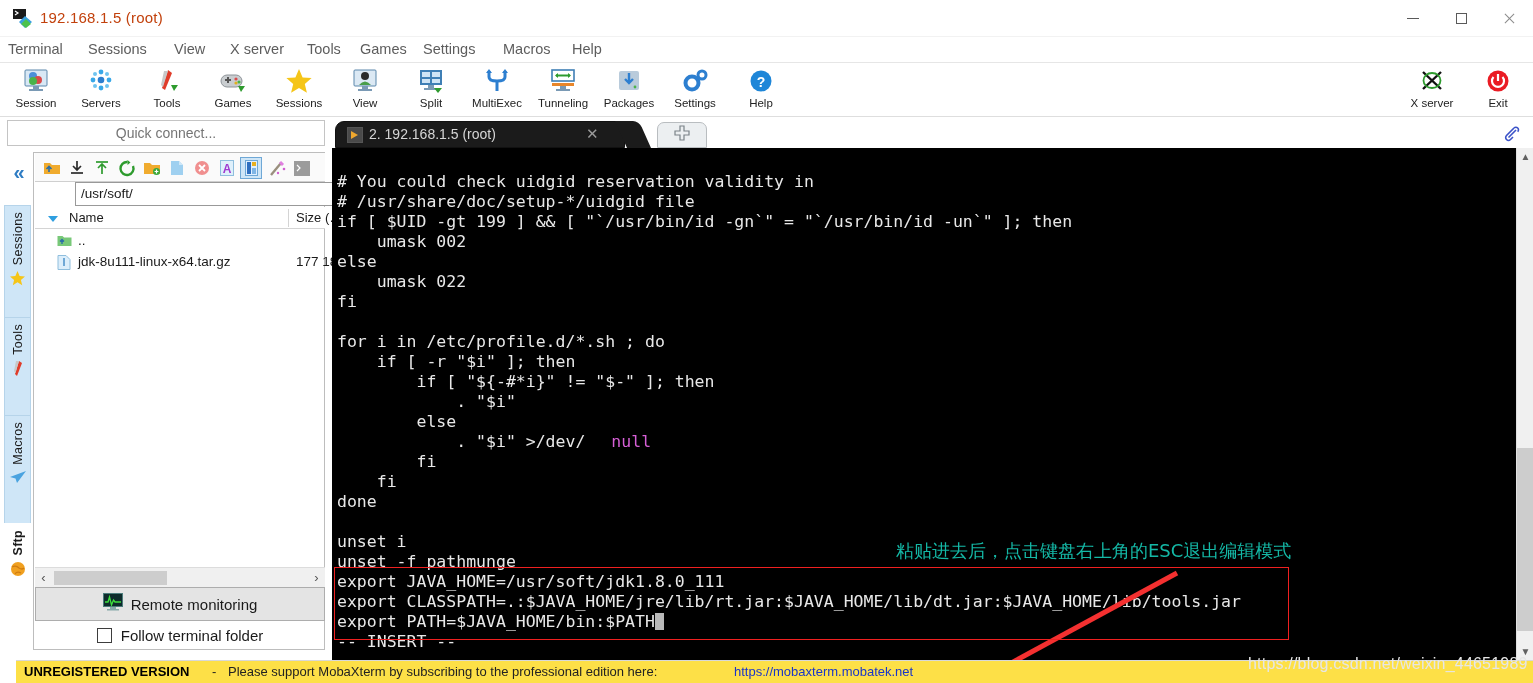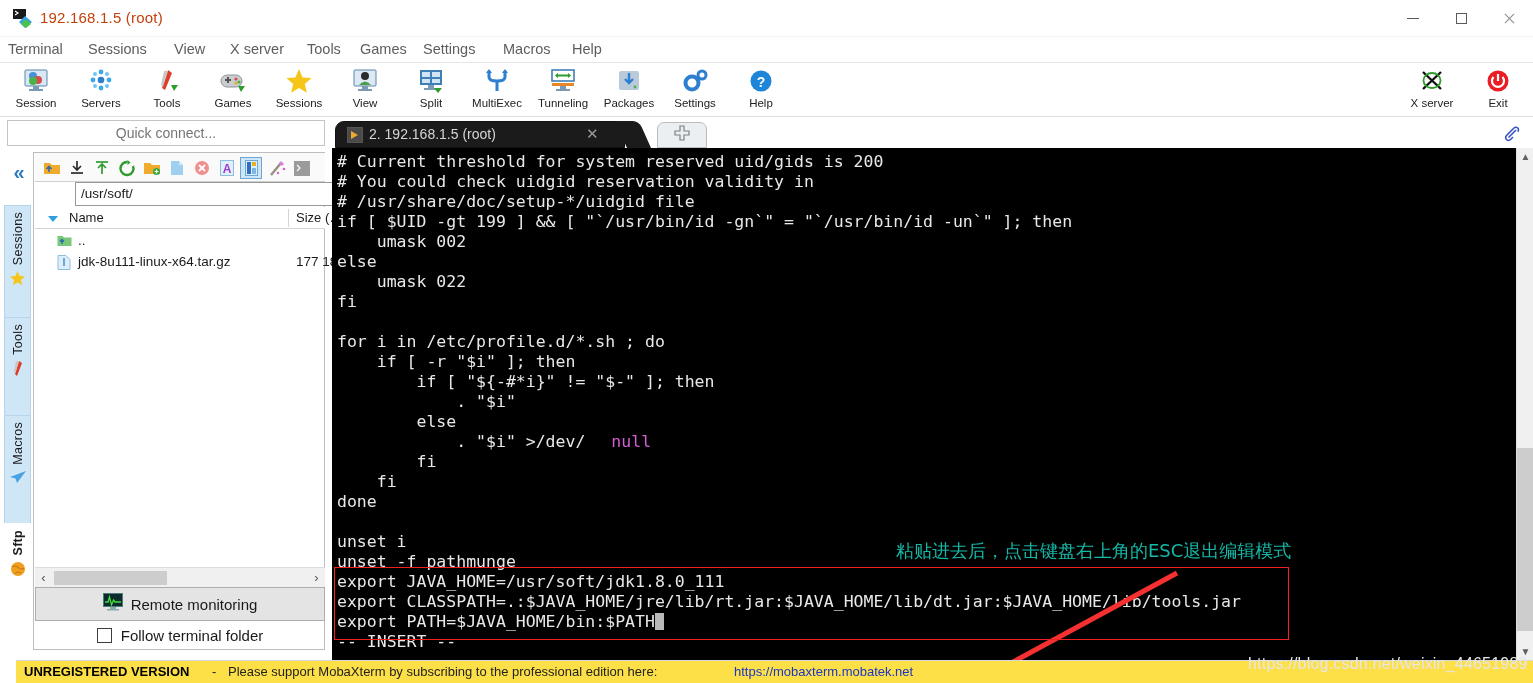--- a/index.html
+++ b/index.html
@@ -644,21 +644,20 @@
       <span class="paperclip">
         <svg width="20" height="20" viewBox="0 0 20 20">
           <path d="M14 5 L6.5 12.5 a2.8 2.8 0 0 0 4 4 L13 14" stroke="#3a52c8" stroke-width="1.6" fill="none"></path>
           <path d="M16 7 L8.5 14.5" stroke="#3a52c8" stroke-width="1.6" fill="none"></path>
           <path d="M14 5 a2.6 2.6 0 0 1 3.7 3.7" stroke="#3a52c8" stroke-width="1.6" fill="none"></path>
         </svg>
       </span>
     </div>
 
     <div class="terminal">
-      <div class="tline" style="top:4px"># Current threshold for system reserved uid/gids is 200</div>
       <div class="tline" style="top:24px"># You could check uidgid reservation validity in</div>
       <div class="tline" style="top:44px"># /usr/share/doc/setup-*/uidgid file</div>
       <div class="tline" style="top:64px">if [ $UID -gt 199 ] &amp;&amp; [ "`/usr/bin/id -gn`" = "`/usr/bin/id -un`" ]; then</div>
       <div class="tline" style="top:84px">    umask 002</div>
       <div class="tline" style="top:104px">else</div>
       <div class="tline" style="top:124px">    umask 022</div>
       <div class="tline" style="top:144px">fi</div>
       <div class="tline" style="top:184px">for i in /etc/profile.d/*.sh ; do</div>
       <div class="tline" style="top:204px">    if [ -r "$i" ]; then</div>
       <div class="tline" style="top:224px">        if [ "${-#*i}" != "$-" ]; then</div>

